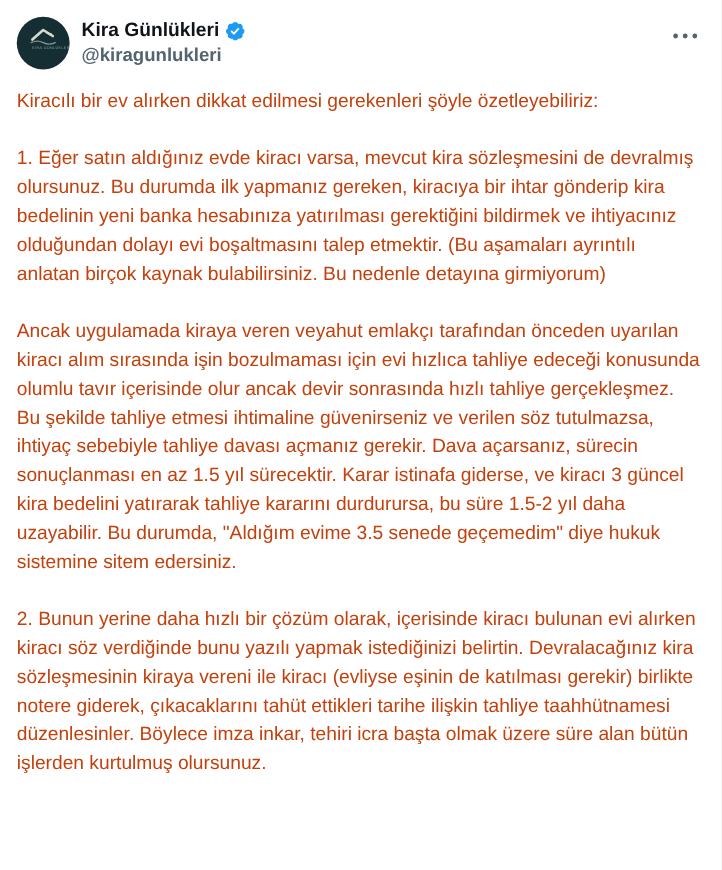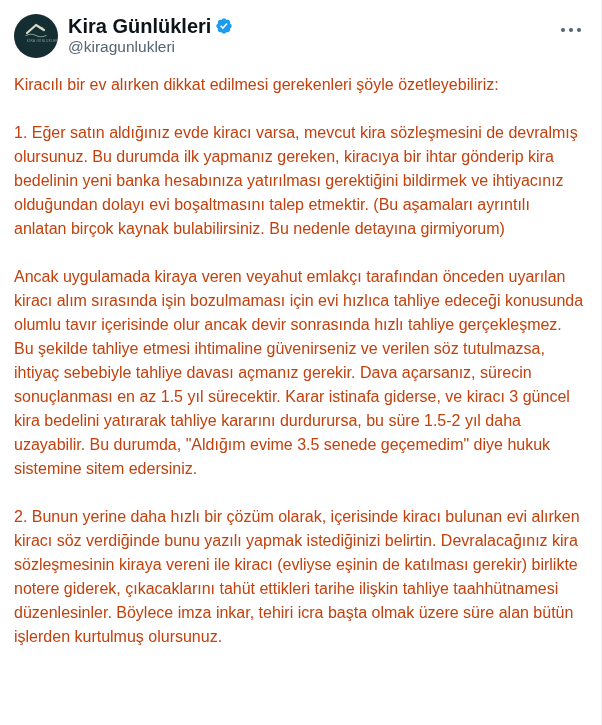--- a/index.html
+++ b/index.html
@@ -51,33 +51,34 @@
     padding-top: 2px;
     display: flex;
     flex-direction: column;
   }
   .name-row {
     display: flex;
     align-items: center;
     gap: 4px;
   }
   .author-name {
-    font-size: 20px;
+    font-size: 16px;
     font-weight: 700;
     color: #0f1419;
     line-height: 20px;
     cursor: pointer;
   }
   .verified-badge { display: inline-block; width: 18px; height: 18px; }
   .author-handle {
     font-size: 15.5px;
     color: #536471;
     line-height: 20px;
     margin-top: 1px;
     cursor: pointer;
+    font-weight: bold;
   }
   .more-button {
     position: absolute;
     right: 16px;
     top: 24px;
     display: flex;
     align-items: center;
     gap: 4px;
     padding: 4px;
     border-radius: 50%;

